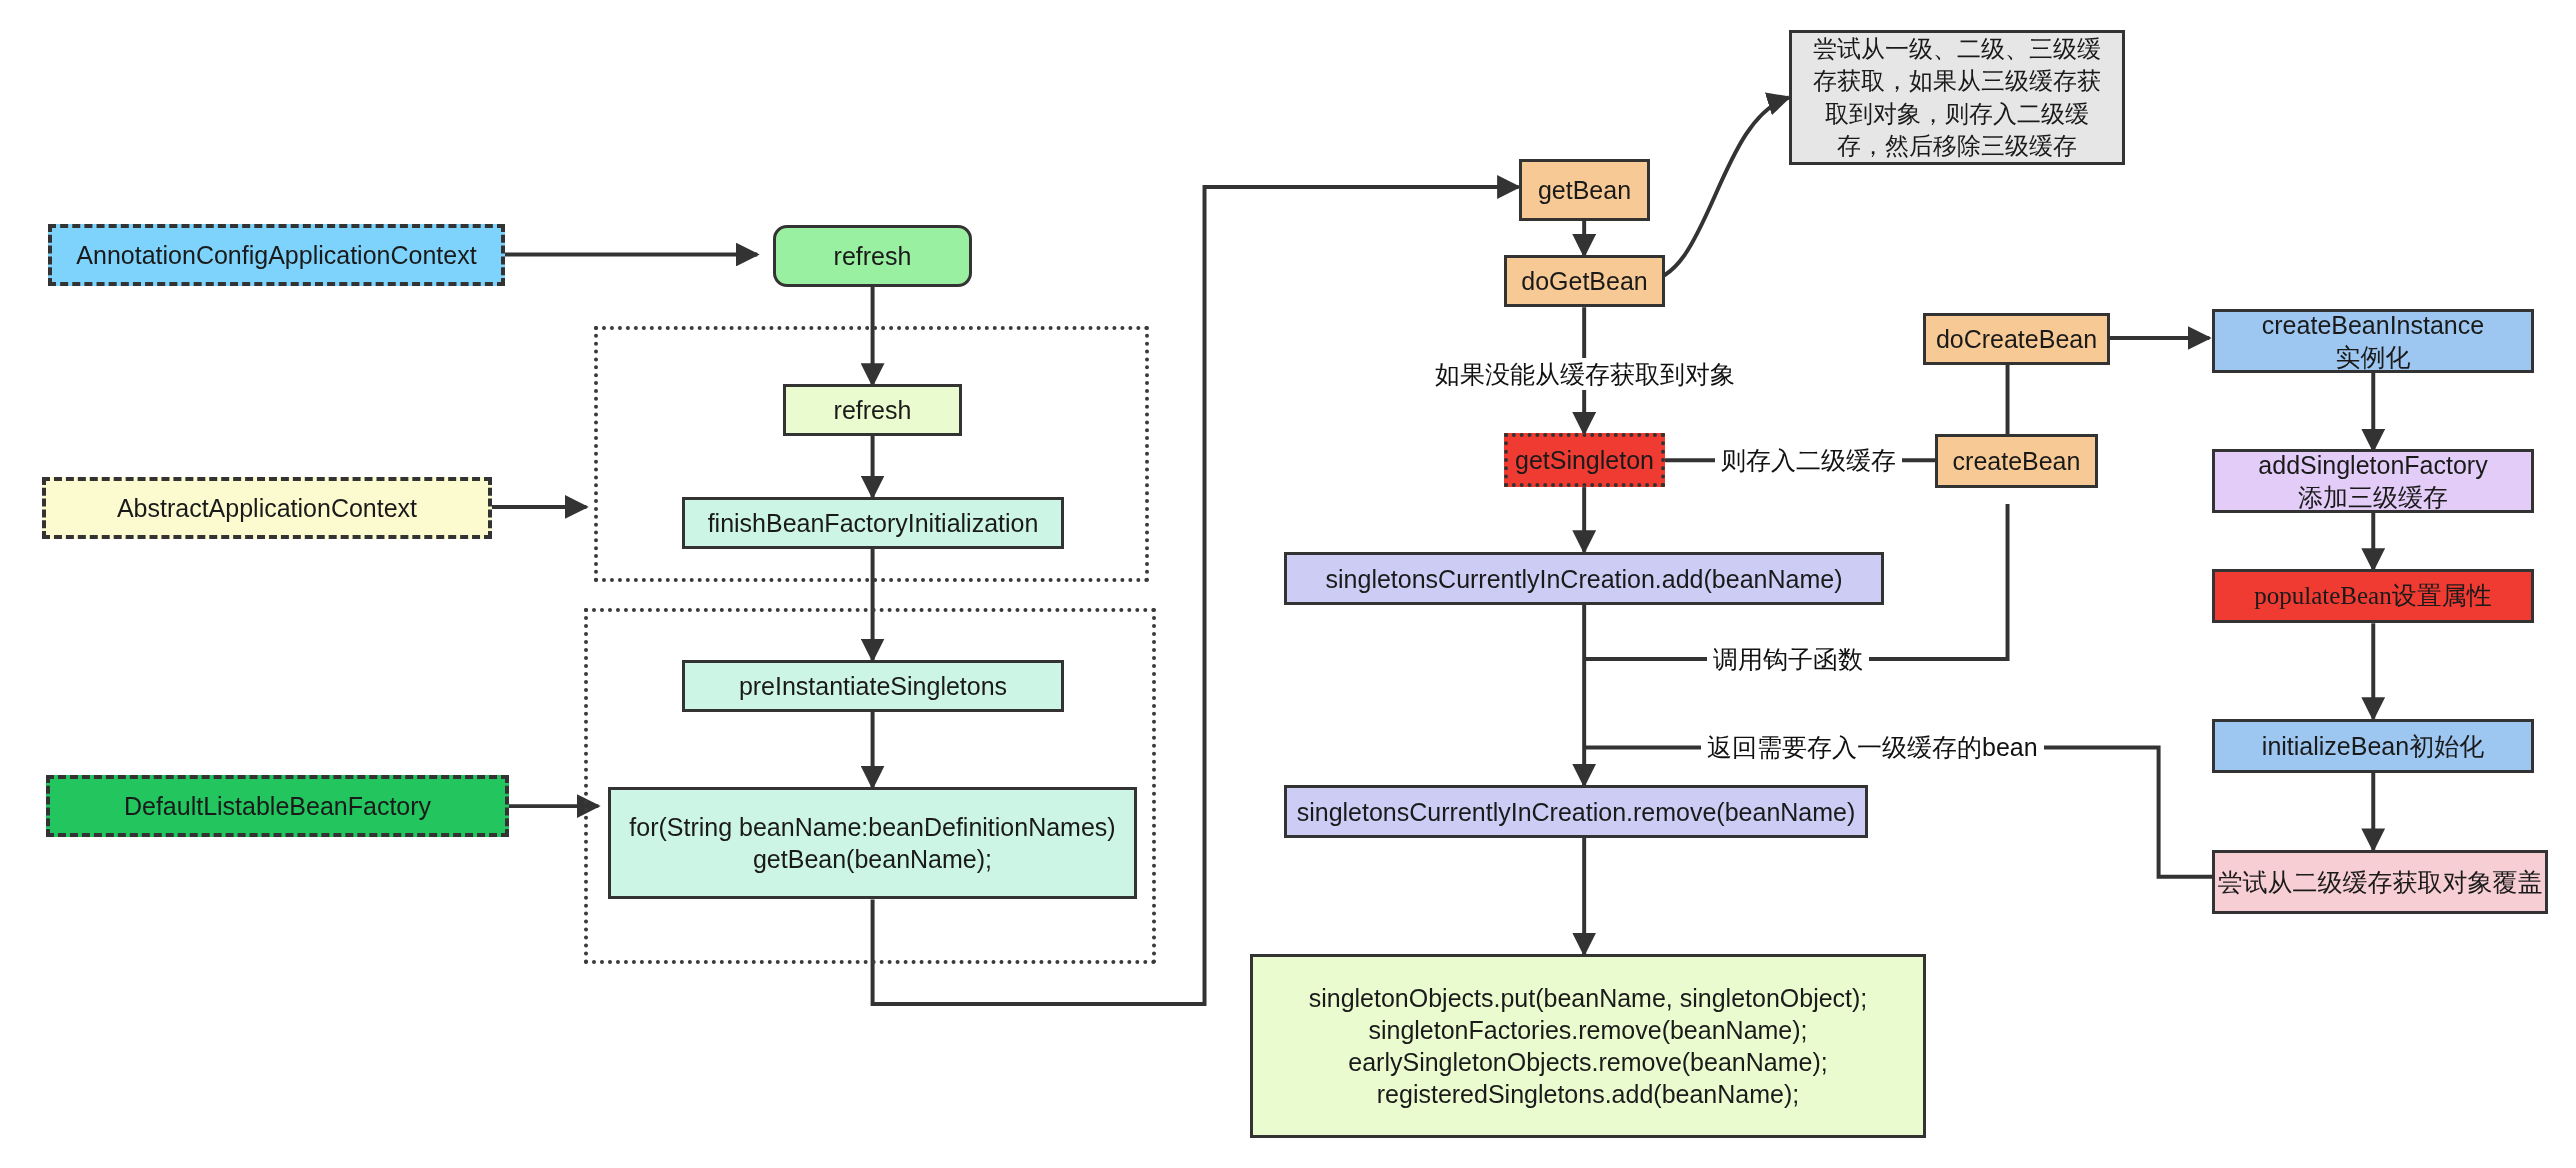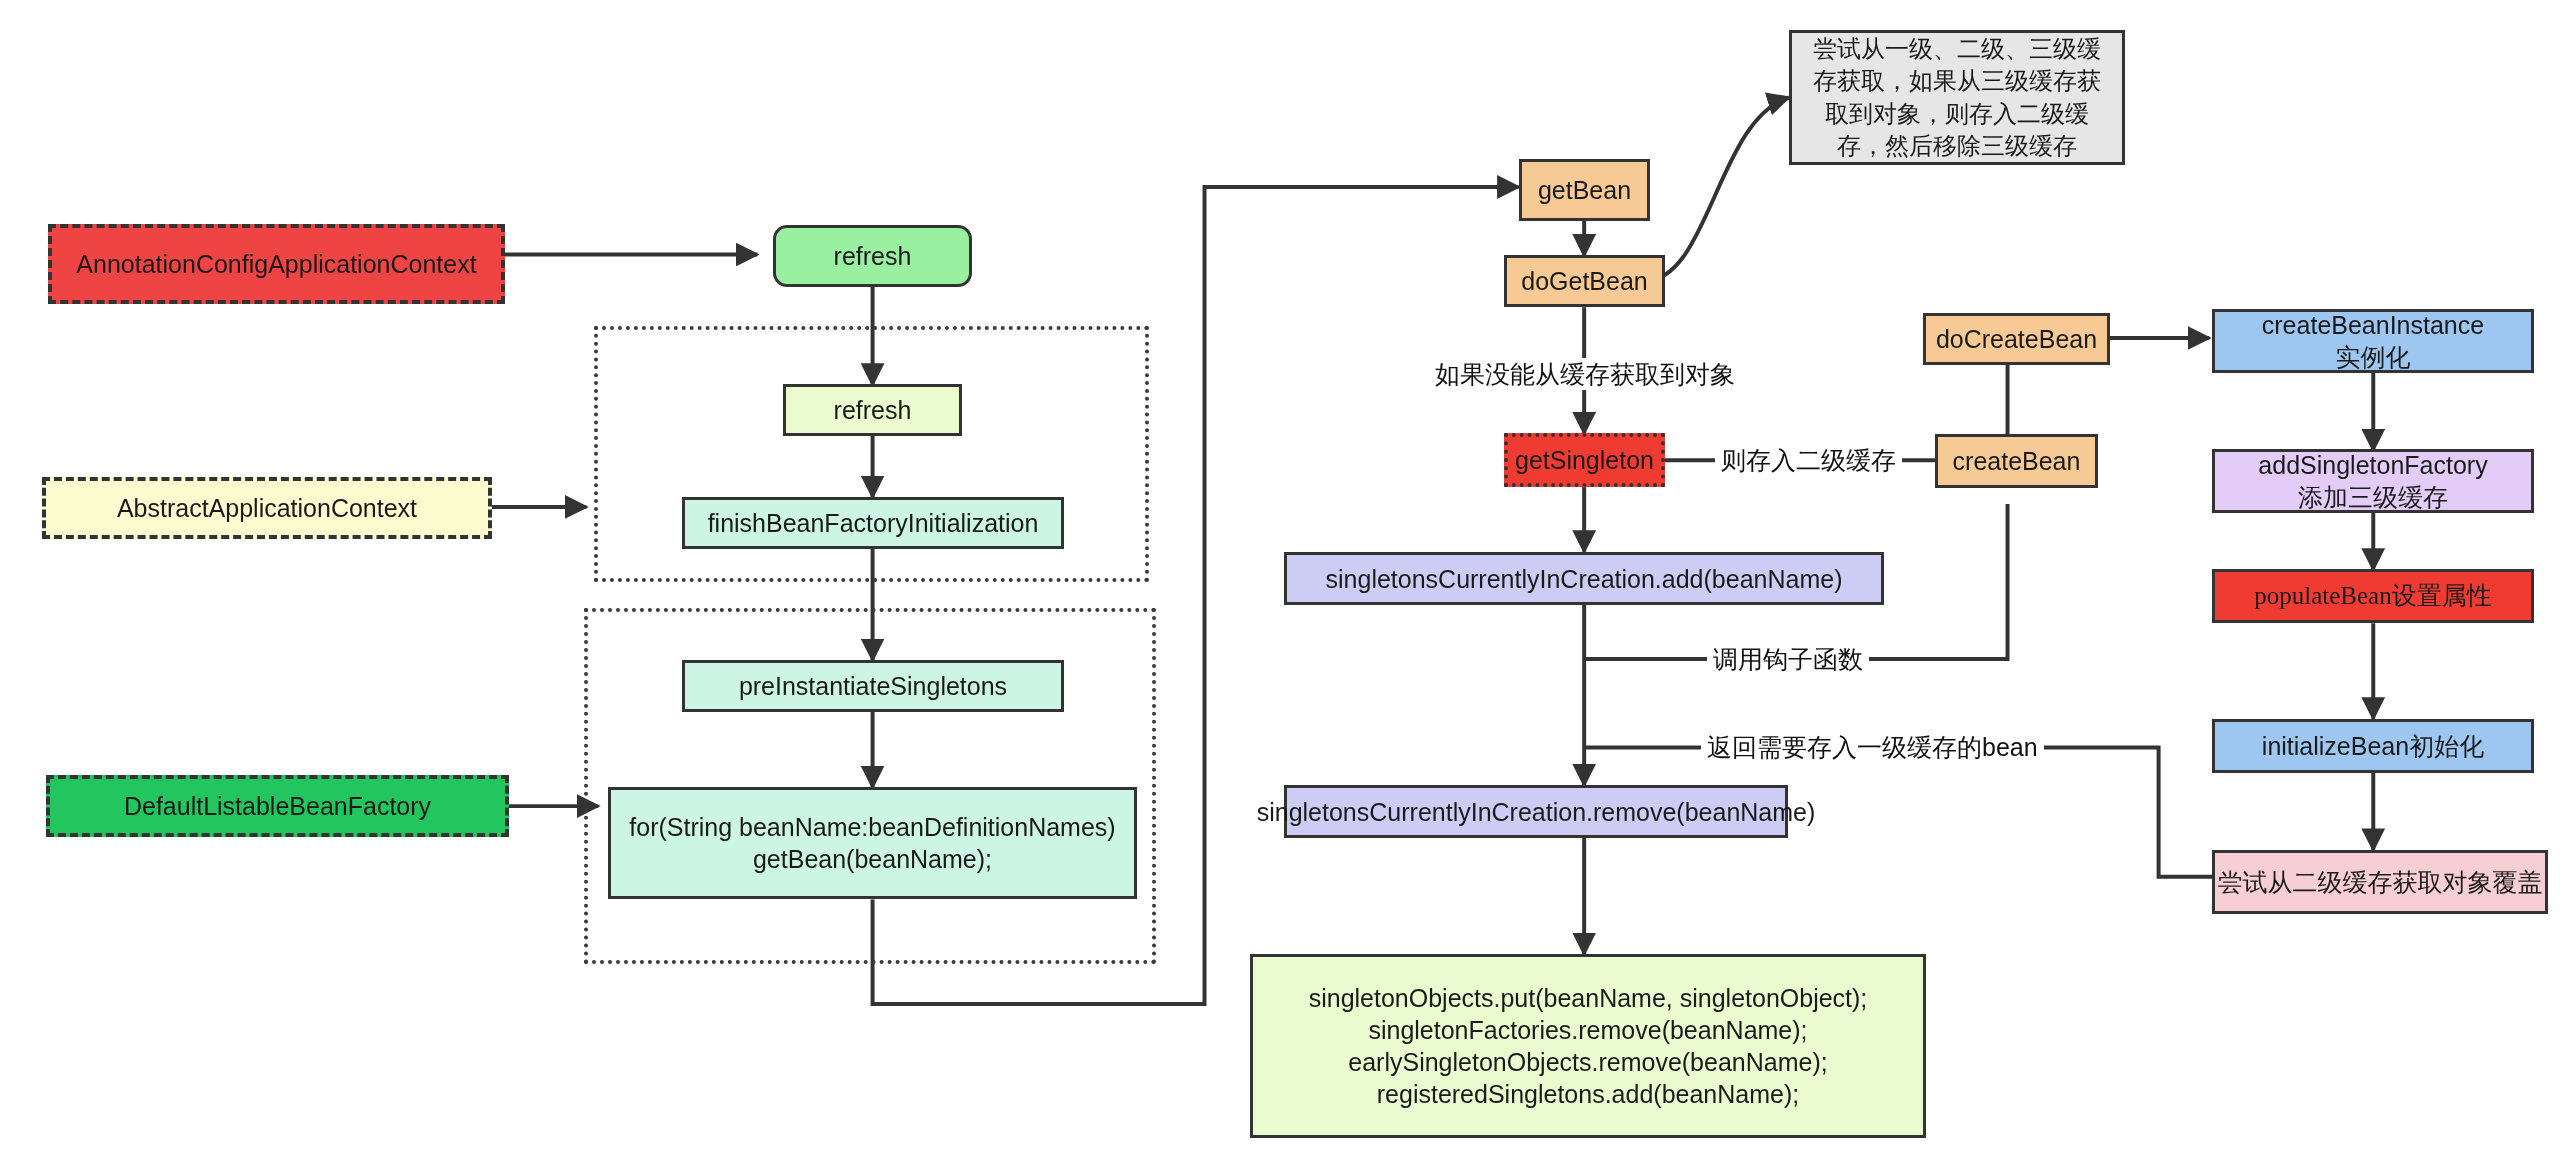--- a/index.html
+++ b/index.html
@@ -119,21 +119,21 @@
        to createBean bottom --&gt;
       <path d="M 1594 663 L 2020 663 L 2020 507"></path>
       
       <path d="M 2230 882 L 2172 882 L 2172 752 L 1594 752"></path>
     </g>
   </svg>
 
   <div class="group-box" style="left:594px; top:326px; width:555px; height:256px;"></div>
   <div class="group-box" style="left:584px; top:608px; width:572px; height:356px;"></div>
 
-  <div class="node dashed" style="left:48px; top:224px; width:457px; height:80px; background:#ef4444;">
+  <div class="node dashed" style="left:48px; top:224px; width:457px; height:62px; background:#7dd3fc;">
     <span>AnnotationConfigApplicationContext</span>
   </div>
 
   <div class="node dashed" style="left:42px; top:477px; width:450px; height:62px; background:#fcfbcf;">
     <span>AbstractApplicationContext</span>
   </div>
 
   <div class="node dashed" style="left:46px; top:775px; width:463px; height:62px; background:#22c55e;">
     <span>DefaultListableBeanFactory</span>
   </div>
@@ -168,21 +168,21 @@
   </div>
 
   <div class="node dotted" style="left:1504px; top:433px; width:161px; height:54px; background:#f03b33;">
     <span>getSingleton</span>
   </div>
 
   <div class="node" style="left:1284px; top:552px; width:600px; height:53px; background:#ccccf5;">
     <span>singletonsCurrentlyInCreation.add(beanName)</span>
   </div>
 
-  <div class="node" style="left:1284px; top:785px; width:504px; height:53px; background:#ccccf5;">
+  <div class="node" style="left:1284px; top:785px; width:584px; height:53px; background:#ccccf5;">
     <span>singletonsCurrentlyInCreation.remove(beanName)</span>
   </div>
 
   <div class="node" style="left:1250px; top:954px; width:676px; height:184px; background:#ebfbd0;">
     <span>singletonObjects.put(beanName, singletonObject);
 singletonFactories.remove(beanName);
 earlySingletonObjects.remove(beanName);
 registeredSingletons.add(beanName);</span>
   </div>
 

